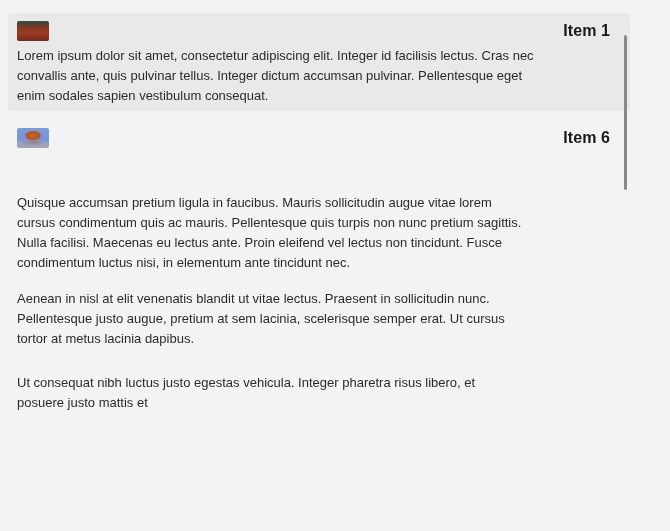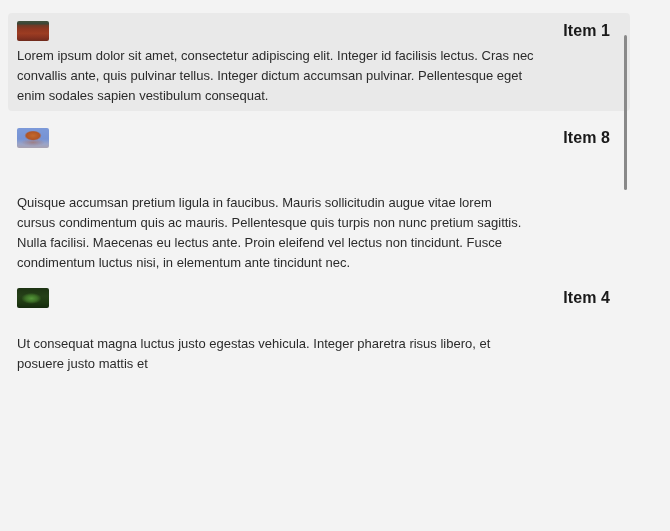--- a/index.html
+++ b/index.html
@@ -116,38 +116,37 @@
       <span class="item-title">Item 1</span>
     </div>
     <div class="item-body">Lorem ipsum dolor sit amet, consectetur adipiscing elit. Integer id facilisis lectus. Cras nec
 convallis ante, quis pulvinar tellus. Integer dictum accumsan pulvinar. Pellentesque eget
 enim sodales sapien vestibulum consequat.</div>
   </div>
 
   <div class="item">
     <div class="item-header">
       <span class="thumb thumb-2"></span>
-      <span class="item-title">Item 8</span>
+      <span class="item-title">Item 6</span>
     </div>
   </div>
 
   <div class="item">
     <div class="item-body">Quisque accumsan pretium ligula in faucibus. Mauris sollicitudin augue vitae lorem
 cursus condimentum quis ac mauris. Pellentesque quis turpis non nunc pretium sagittis.
 Nulla facilisi. Maecenas eu lectus ante. Proin eleifend vel lectus non tincidunt. Fusce
 condimentum luctus nisi, in elementum ante tincidunt nec.</div>
   </div>
 
   <div class="item">
-    <div class="item-header">
-      <span class="thumb thumb-4"></span>
-      <span class="item-title">Item 4</span>
-    </div>
+    <div class="item-body">Aenean in nisl at elit venenatis blandit ut vitae lectus. Praesent in sollicitudin nunc.
+Pellentesque justo augue, pretium at sem lacinia, scelerisque semper erat. Ut cursus
+tortor at metus lacinia dapibus.</div>
   </div>
 
   <div class="item">
-    <div class="item-body">Ut consequat magna luctus justo egestas vehicula. Integer pharetra risus libero, et
+    <div class="item-body">Ut consequat nibh luctus justo egestas vehicula. Integer pharetra risus libero, et
 posuere justo mattis et</div>
   </div>
 
 </div>
 
 <div class="scrollbar-thumb"></div>
 
 </body></html>

